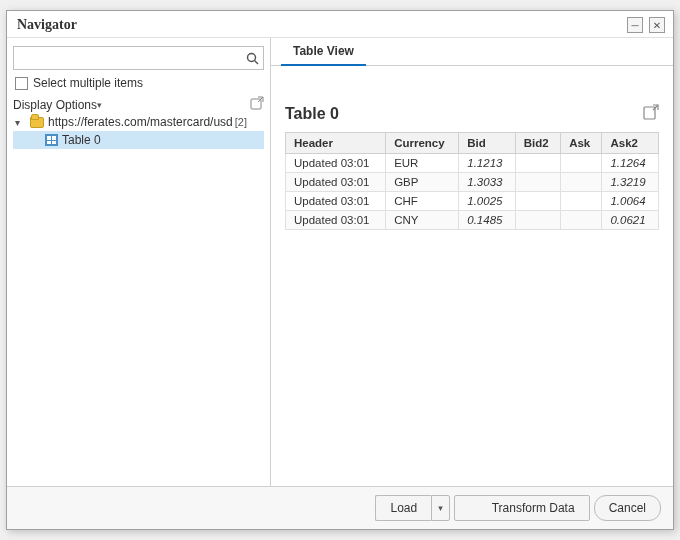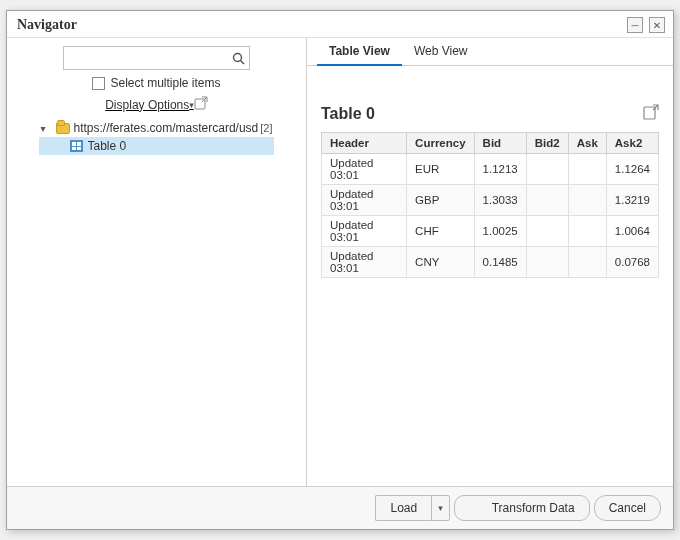--- a/index.html
+++ b/index.html
@@ -53,26 +53,25 @@
       font-size: 10px;
       color: #555;
     }
     .main-content {
       display: flex;
       flex: 1;
       overflow: hidden;
     }
     
     .left-panel {
-      width: 300px;
+      width: 264px;
       border-right: 1px solid #d0d0d0;
       display: flex;
       flex-direction: column;
       padding: 8px 6px 6px 6px;
-      align-items: center;
     }
     .search-bar {
       display: flex;
       align-items: center;
       border: 1px solid #c0c0c0;
       background: #fff;
       margin-bottom: 4px;
     }
     .search-input {
       flex: 1;
@@ -106,23 +105,21 @@
       border: 1px solid #888;
       background: #fff;
     }
     .select-multiple-label {
       font-size: 12px;
       color: #333;
     }
     .display-options-row {
       display: flex;
       align-items: center;
-      margin-bottom: 6px;
-      cursor: pointer;
-      text-decoration: underline;
+      cursor: pointer;
     }
     .display-options-label {
       font-size: 12px;
       color: #333;
     }
     .chevron-down {
       font-size: 9px;
       color: #555;
     }
     .display-options-icon {
@@ -302,20 +299,21 @@
       background: #fff;
     }
     .data-table tr:nth-child(even) td {
       background: #fafafa;
     }
     .cell-link {
       color: #0078d4;
       text-decoration: none;
     }
     .cell-italic {
+      font-style: italic;
       color: #555;
     }
 
     
     .footer {
       border-top: 1px solid #d0d0d0;
       padding: 8px 12px;
       display: flex;
       justify-content: flex-end;
       align-items: center;
@@ -343,21 +341,21 @@
       border: 1px solid #bbb;
       background: #f5f5f5;
       cursor: pointer;
       font-size: 9px;
       color: #555;
       border-radius: 0 2px 2px 0;
       display: flex;
       align-items: center;
     }
     .btn-transform {
-      border-radius: 10px;
+      border-radius: 2px;
       padding-left: 37px;
     }
     .btn-cancel {
       border-radius: 12px;
     }
   </style>
 </head>
 <body>
 
 <div class="window">
@@ -426,21 +424,20 @@
           </div>
           <span class="tree-label">Table 0</span>
         </div>
       </div>
     </div>
 
     <div class="right-panel">
 
       <div class="tabs-row">
         <div class="tab active">Table View</div>
-        <div class="tab">Web View</div>
       </div>
 
       <div class="right-content">
         <div class="table-title-row">
           <span class="table-title">Table 0</span>
           <span class="export-icon">
             <svg width="16" height="16" viewBox="0 0 16 16" fill="none">
               <rect x="1" y="3" width="11" height="12" rx="1" stroke="#888" stroke-width="1.2" fill="white"></rect>
               <polyline points="10,1 15,1 15,6" stroke="#888" stroke-width="1.2" fill="none"></polyline>
               <line x1="10" y1="6" x2="15" y2="1" stroke="#888" stroke-width="1.2"></line>
@@ -483,21 +480,21 @@
                 <td></td>
                 <td></td>
                 <td class="cell-italic">1.0064</td>
               </tr>
               <tr>
                 <td>Updated 03:01</td>
                 <td class="cell-link">CNY</td>
                 <td class="cell-italic">0.1485</td>
                 <td></td>
                 <td></td>
-                <td class="cell-italic">0.0768</td>
+                <td class="cell-italic">0.0621</td>
               </tr>
             </tbody>
         </table>
       </div>
     </div>
   </div>
 
   <div class="footer">
     <div class="btn-load-group">
       <button class="btn btn-load">Load</button>

